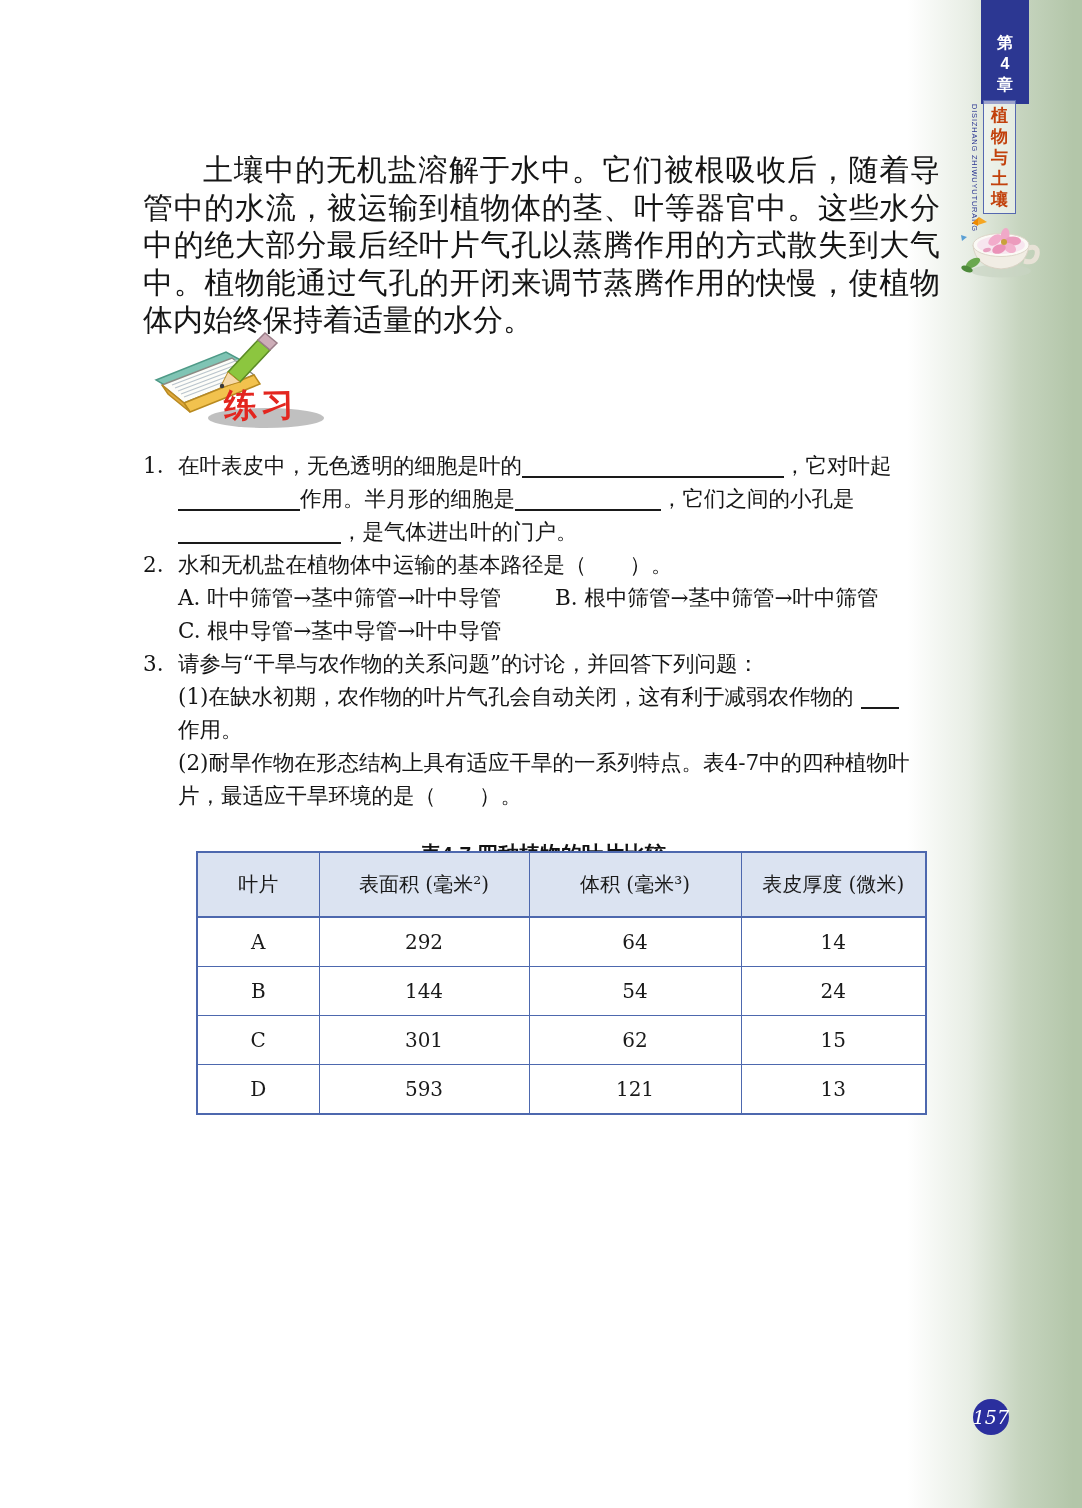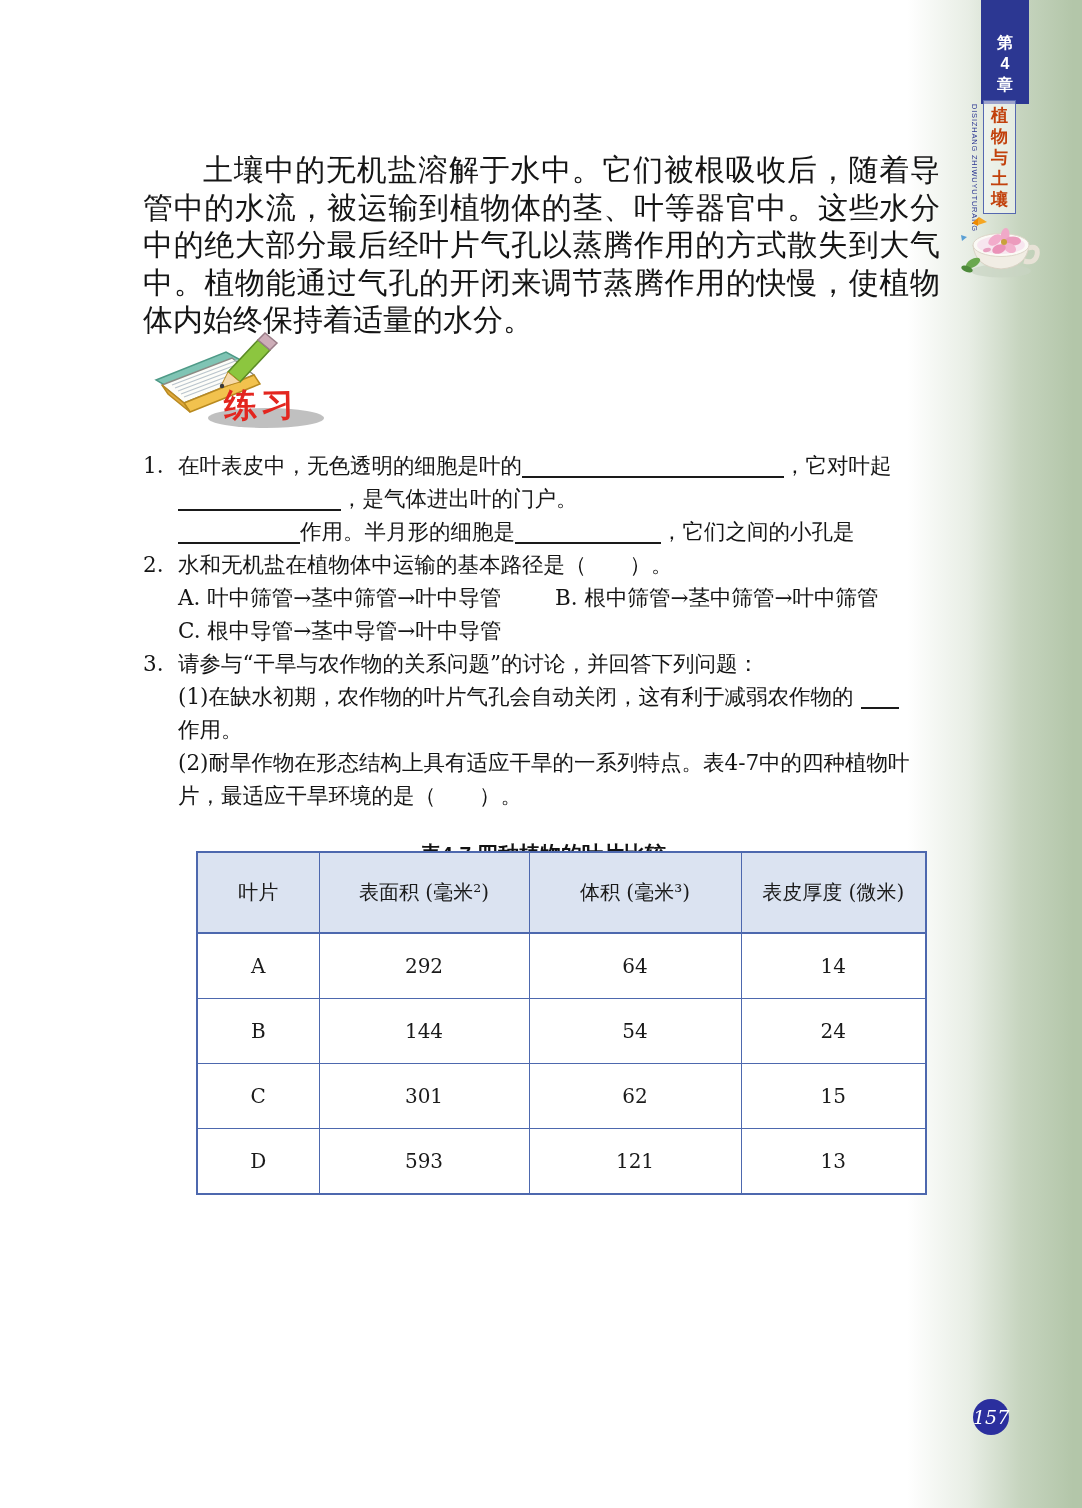--- a/index.html
+++ b/index.html
@@ -32,21 +32,21 @@
     position:absolute;left:983px;top:100px;width:31px;height:112px;
     border:1.5px solid #5568b0;background:rgba(252,253,251,0.55);
     color:#c2410c;font-weight:bold;font-size:17px;
   }
   .chapter-titlebox .stack{width:19px;margin:4px auto 0;line-height:21px;text-align:center;word-break:break-all;}
   
   .teacup{position:absolute;left:953px;top:207px;width:90px;height:76px;}
   
   .page-circle{
     position:absolute;left:973px;top:1399px;width:36px;height:36px;border-radius:50%;
-    background:#2b2f9e;color:#fff;display:flex;align-items:center;justify-content:flex-start;
+    background:#2b2f9e;color:#fff;display:flex;align-items:center;justify-content:flex-end;
     font-style:italic;font-size:19px;font-family:"DejaVu Serif",serif;
   }
   
   .intro{
     position:absolute;left:143px;top:151px;width:797px;
     font-size:30px;line-height:37.5px;text-align:justify;text-indent:2em;
   }
   
   .practice-art{position:absolute;left:146px;top:330px;width:180px;height:104px;}
   .practice-label{
@@ -64,21 +64,21 @@
   
   .table-title{
     position:absolute;left:143px;top:840px;width:800px;text-align:center;
     font-family:"Liberation Sans",sans-serif;font-weight:bold;font-size:21px;color:#121212;
   }
   table.leaf{
     position:absolute;left:196px;top:851px;width:729px;
     border-collapse:collapse;table-layout:fixed;
     font-size:20px;color:#1a1a1a;
   }
-  table.leaf th,table.leaf td{border:1px solid #4d68ae;text-align:center;padding:16px;font-weight:normal;}
+  table.leaf th,table.leaf td{border:1px solid #4d68ae;text-align:center;padding:8px;font-weight:normal;}
   table.leaf{border:2px solid #4d68ae;}
   table.leaf thead th{background:#dbe3f1;height:47px;border-bottom:2px solid #4d68ae;font-size:20px;}
   table.leaf tbody td{height:32px;background:#ffffff;}
 </style>
 </head>
 <body>
 
 <div class="page">
 
   <div class="green-strip"></div>
@@ -146,29 +146,29 @@
   <div class="questions">
 
     <div class="qline">
       <span class="num">1.</span>
       <span>在叶表皮中，无色透明的细胞是叶的</span>
       <span class="blank" style="width:262px"></span>
       <span>，它对叶起</span>
     </div>
     <div class="qline">
       <span class="pad"></span>
-      <span class="blank" style="width:163px"></span>
-      <span>，是气体进出叶的门户。</span>
-    </div>
-    <div class="qline">
-      <span class="pad"></span>
       <span class="blank" style="width:122px"></span>
       <span>作用。半月形的细胞是</span>
       <span class="blank" style="width:146px"></span>
       <span>，它们之间的小孔是</span>
+    </div>
+    <div class="qline">
+      <span class="pad"></span>
+      <span class="blank" style="width:163px"></span>
+      <span>，是气体进出叶的门户。</span>
     </div>
 
     <div class="qline">
       <span class="num">2.</span>
       <span>水和无机盐在植物体中运输的基本路径是（　　）。</span>
     </div>
     <div class="qline">
       <span class="pad"></span>
       <span class="optA">A. 叶中筛管→茎中筛管→叶中导管</span>
       <span>B. 根中筛管→茎中筛管→叶中筛管</span>

